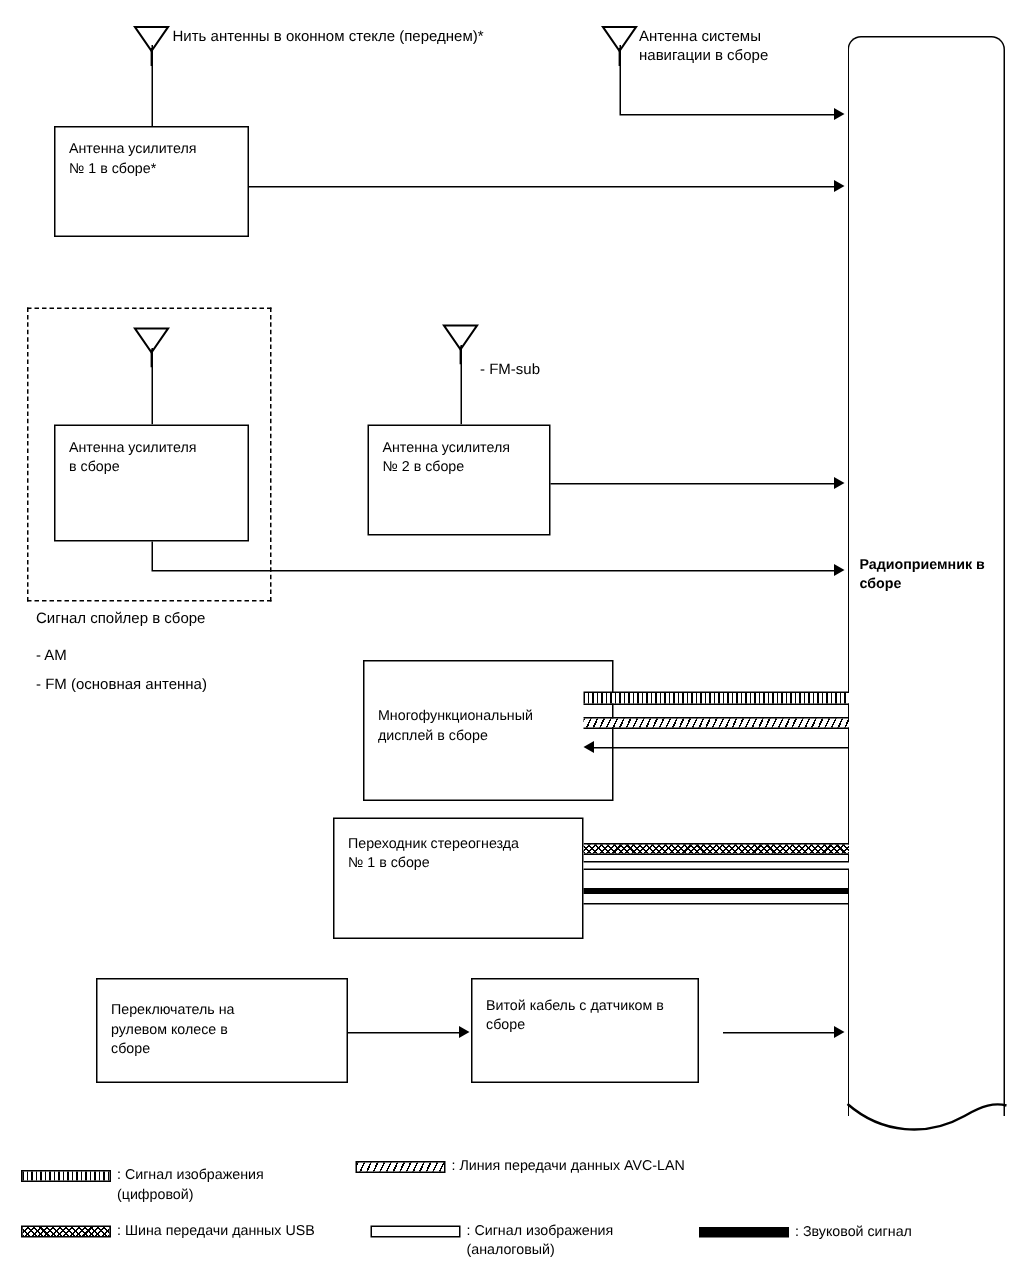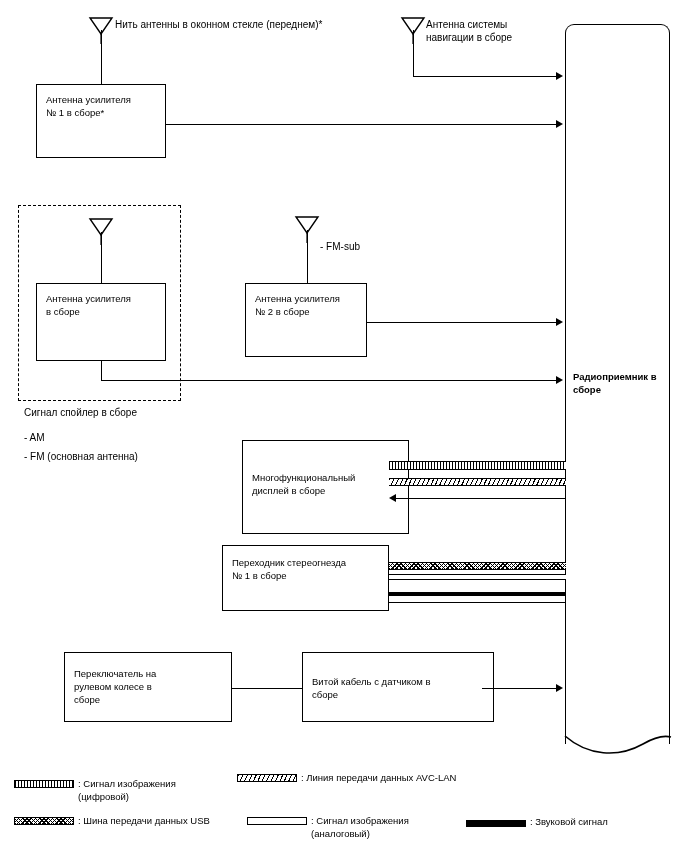--- a/index.html
+++ b/index.html
@@ -199,38 +199,38 @@
   <div class="box" style="left:222px;top:440px;width:167px;height:94px;padding-top:30px;margin-left:20px;">Многофункциональный
 дисплей в сборе</div>
 
   <div class="strip strip-digital" style="left:389px;top:461px;width:177px;height:9px;"></div>
 
   <div class="strip strip-avclan" style="left:389px;top:478px;width:177px;height:8px;"></div>
 
   <div class="hline" style="left:392px;top:498px;width:174px;"></div>
   <div class="arrow-l" style="left:389px;top:494px;"></div>
 
-  <div class="box" style="left:222px;top:545px;width:167px;height:66px;padding-top:10px;">Переходник стереогнезда
+  <div class="box" style="left:222px;top:545px;width:167px;height:81px;padding-top:10px;">Переходник стереогнезда
 № 1 в сборе</div>
 
   <div class="strip strip-usb" style="left:389px;top:562px;width:177px;height:8px;"></div>
 
   <div class="strip strip-analog" style="left:389px;top:574px;width:177px;height:6px;"></div>
 
   <div class="strip strip-audio" style="left:389px;top:592px;width:177px;height:4px;"></div>
 
   <div class="hline" style="left:389px;top:602px;width:177px;"></div>
 
   <div class="box" style="left:64px;top:652px;width:168px;height:70px;padding-top:14px;">Переключатель на
 рулевом колесе в
 сборе</div>
   <div class="hline" style="left:232px;top:688px;width:76px;"></div>
   <div class="arrow-r" style="left:306px;top:684px;"></div>
 
-  <div class="box" style="left:302px;top:652px;width:192px;height:70px;padding-top:22px;">Витой кабель с датчиком в
+  <div class="box" style="left:314px;top:652px;width:152px;height:70px;padding-top:11px;">Витой кабель с датчиком в
 сборе</div>
   <div class="hline" style="left:482px;top:688px;width:76px;"></div>
   <div class="arrow-r" style="left:556px;top:684px;"></div>
 
 
   <div class="legend-row leg-flex" style="left:14px;top:778px;width:210px;">
     <span class="sw sw-digital"></span>
     <span class="leg-txt">: Сигнал изображения
   (цифровой)</span>
   </div>
@@ -244,18 +244,18 @@
     <span class="sw sw-avclan"></span>
     <span class="leg-txt">: Линия передачи данных AVC-LAN</span>
   </div>
 
   <div class="legend-row leg-flex" style="left:247px;top:815px;width:210px;">
     <span class="sw sw-analog"></span>
     <span class="leg-txt">: Сигнал изображения
   (аналоговый)</span>
   </div>
 
-  <div class="legend-row leg-flex" style="left:466px;top:816px;width:220px;align-items:center;">
+  <div class="legend-row leg-flex" style="left:466px;top:816px;width:220px;">
     <span class="sw sw-audio"></span>
     <span class="leg-txt">: Звуковой сигнал</span>
   </div>
 
 </div>
 
 </body></html>

